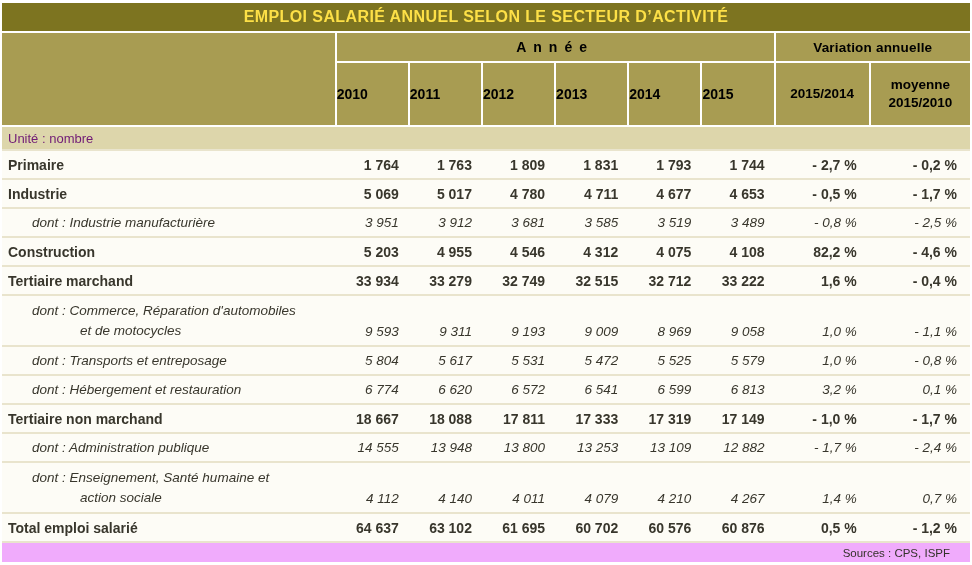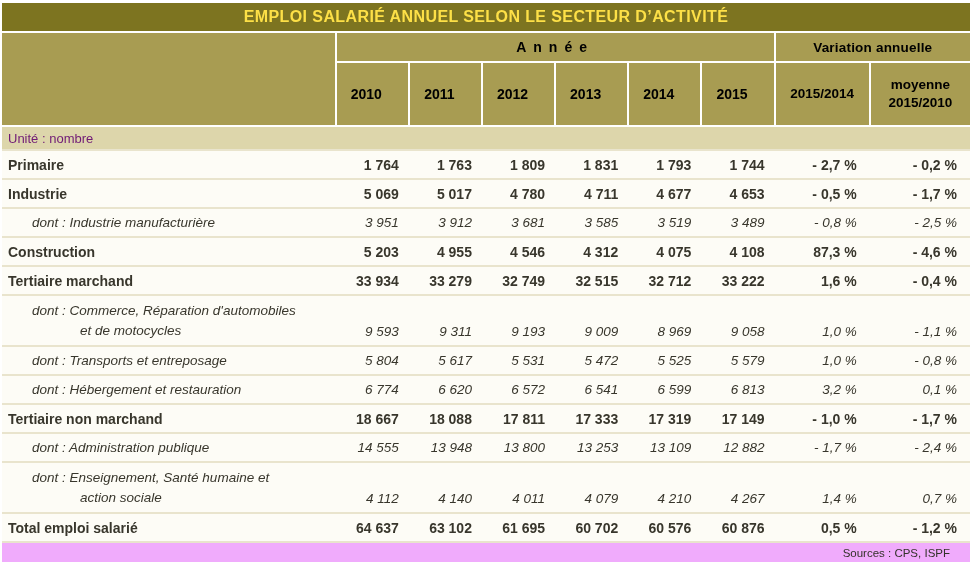--- a/index.html
+++ b/index.html
@@ -11,21 +11,21 @@
     margin-bottom:2px;
   }
   table.stat{border-collapse:collapse;width:968px;table-layout:fixed;background:#fdfcf6;}
   
   thead th{background:#a89c52;color:#000000;font-weight:bold;padding:0;}
   th.corner{background:#a89c52;}
   th.group{height:28px;border-bottom:2px solid #ffffff;font-size:14px;vertical-align:middle;}
   th.group-annee{letter-spacing:7px;border-left:2px solid #ffffff;}
   th.group-var{border-left:2px solid #ffffff;font-size:13.5px;letter-spacing:.2px;}
   th.year-th{height:62px;border-left:2px solid #ffffff;font-size:14px;
-             text-align:center;padding-right:12px;vertical-align:middle;}
+             text-align:left;padding-right:12px;vertical-align:middle;}
   th.var-th{height:62px;border-left:2px solid #ffffff;font-size:13.5px;
             text-align:center;vertical-align:middle;line-height:1.35;}
   
   tr.unit-row td{
     background:#ddd6ab;color:#701a75;font-size:13px;height:20px;
     padding:1px 0 1px 6px;border-top:2px solid #ffffff;text-align:left;
   }
   
   tbody tr.data-row td{border-top:2px solid #e9e4cd;}
   td.label-cell{text-align:left;padding-left:6px;font-size:14px;vertical-align:middle;}
@@ -126,21 +126,21 @@
           <td class="num-cell var-cell">- 2,5 %</td>
         </tr>
         <tr class="data-row row-section">
           <td class="label-cell">Construction</td>
           <td class="num-cell">5 203</td>
           <td class="num-cell">4 955</td>
           <td class="num-cell">4 546</td>
           <td class="num-cell">4 312</td>
           <td class="num-cell">4 075</td>
           <td class="num-cell">4 108</td>
-          <td class="num-cell var-cell">87,3 %</td>
+          <td class="num-cell var-cell">82,2 %</td>
           <td class="num-cell var-cell">- 4,6 %</td>
         </tr>
         <tr class="data-row row-section">
           <td class="label-cell">Tertiaire marchand</td>
           <td class="num-cell">33 934</td>
           <td class="num-cell">33 279</td>
           <td class="num-cell">32 749</td>
           <td class="num-cell">32 515</td>
           <td class="num-cell">32 712</td>
           <td class="num-cell">33 222</td>

